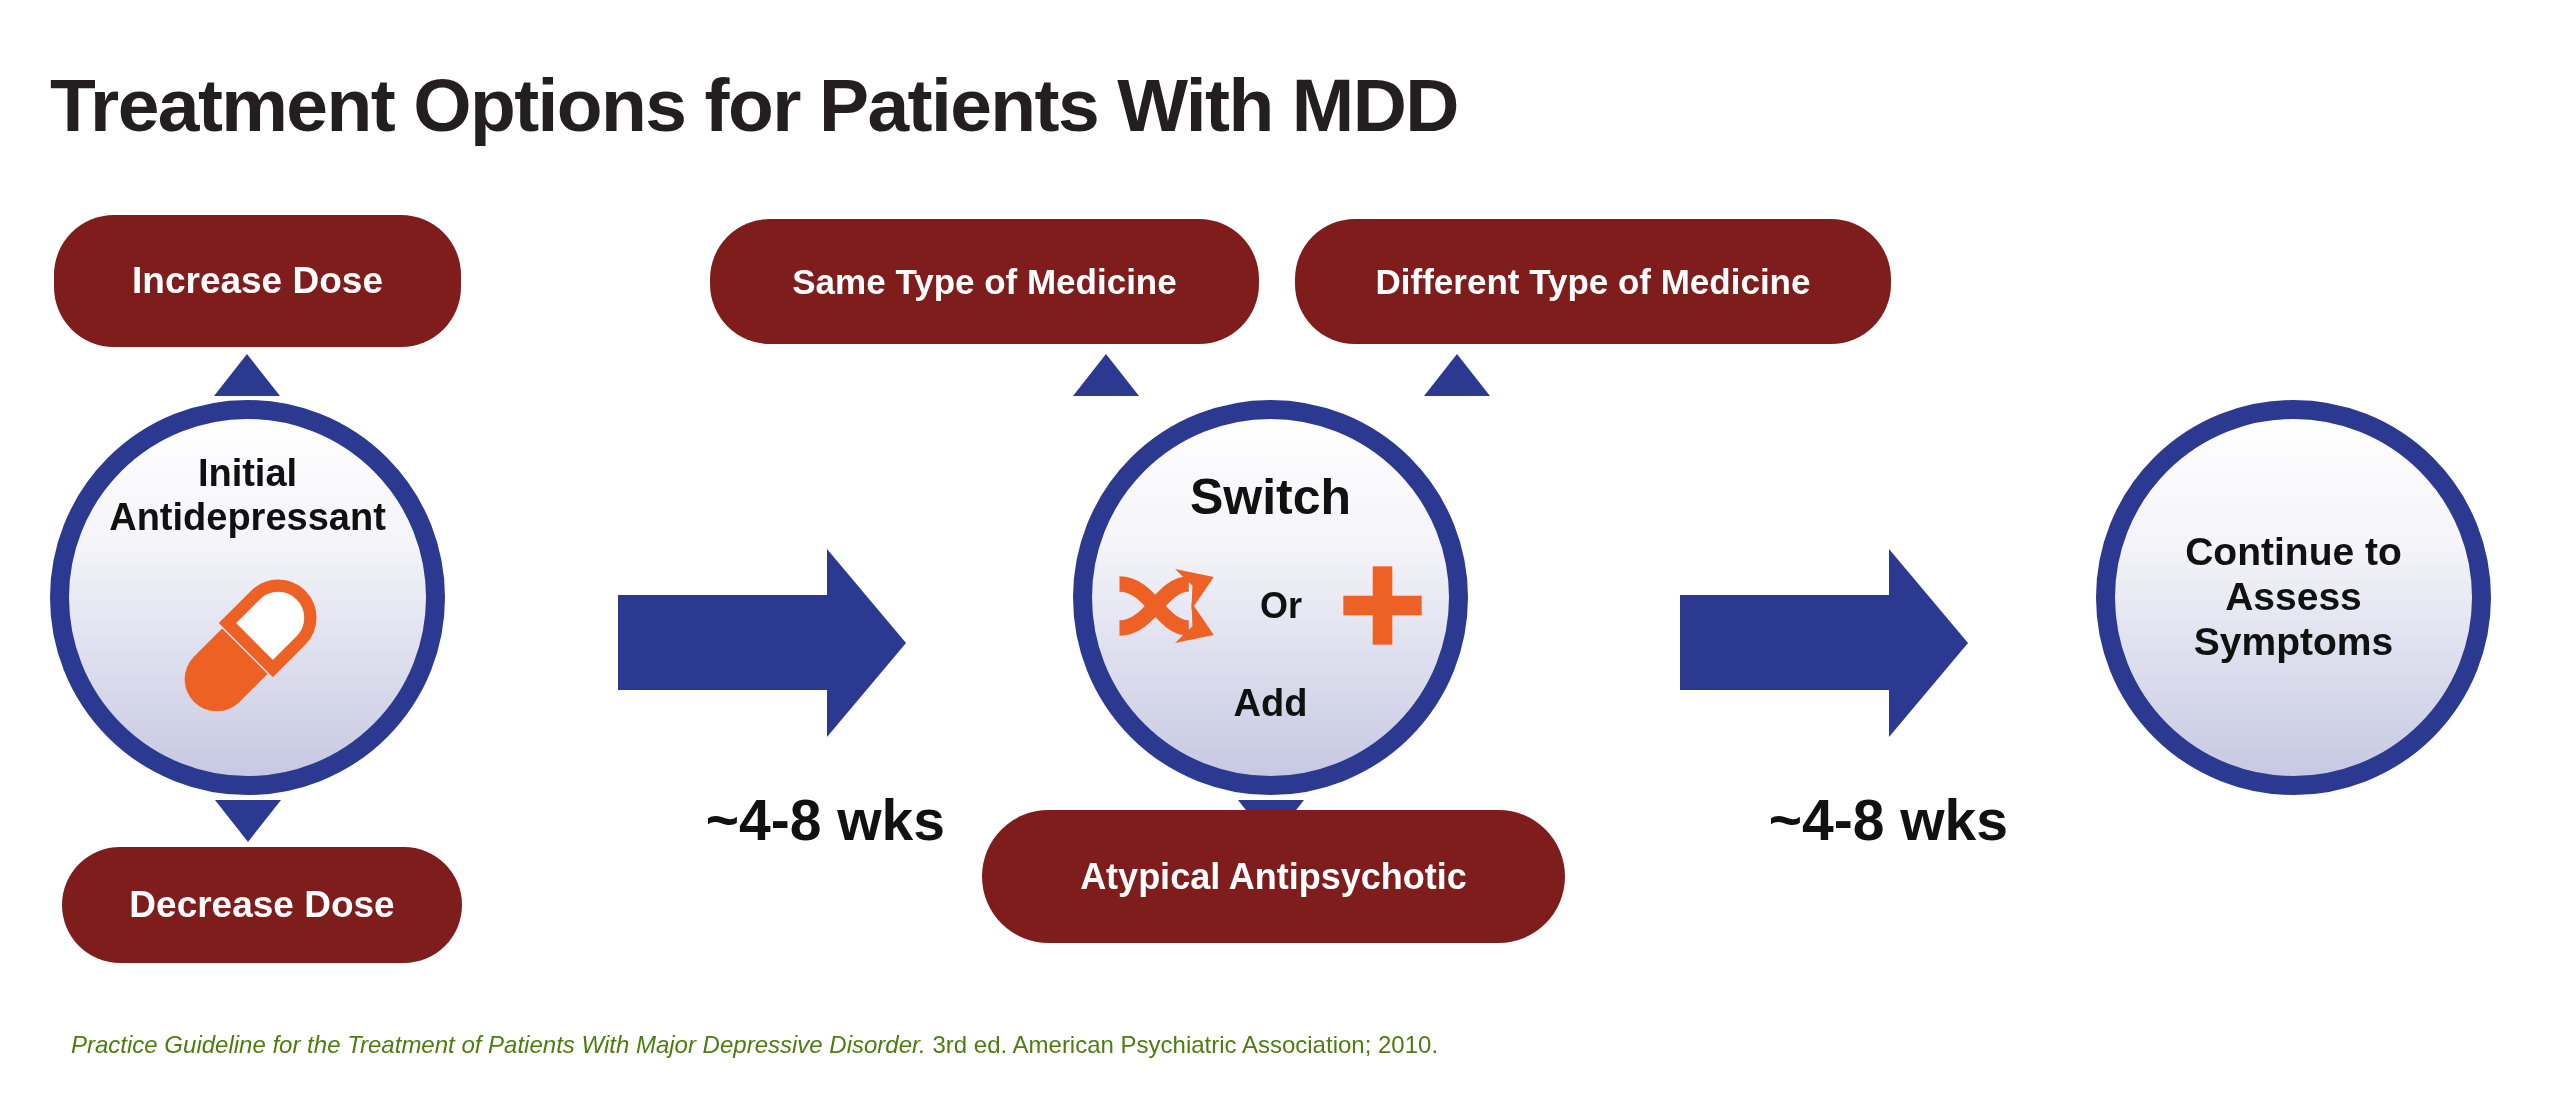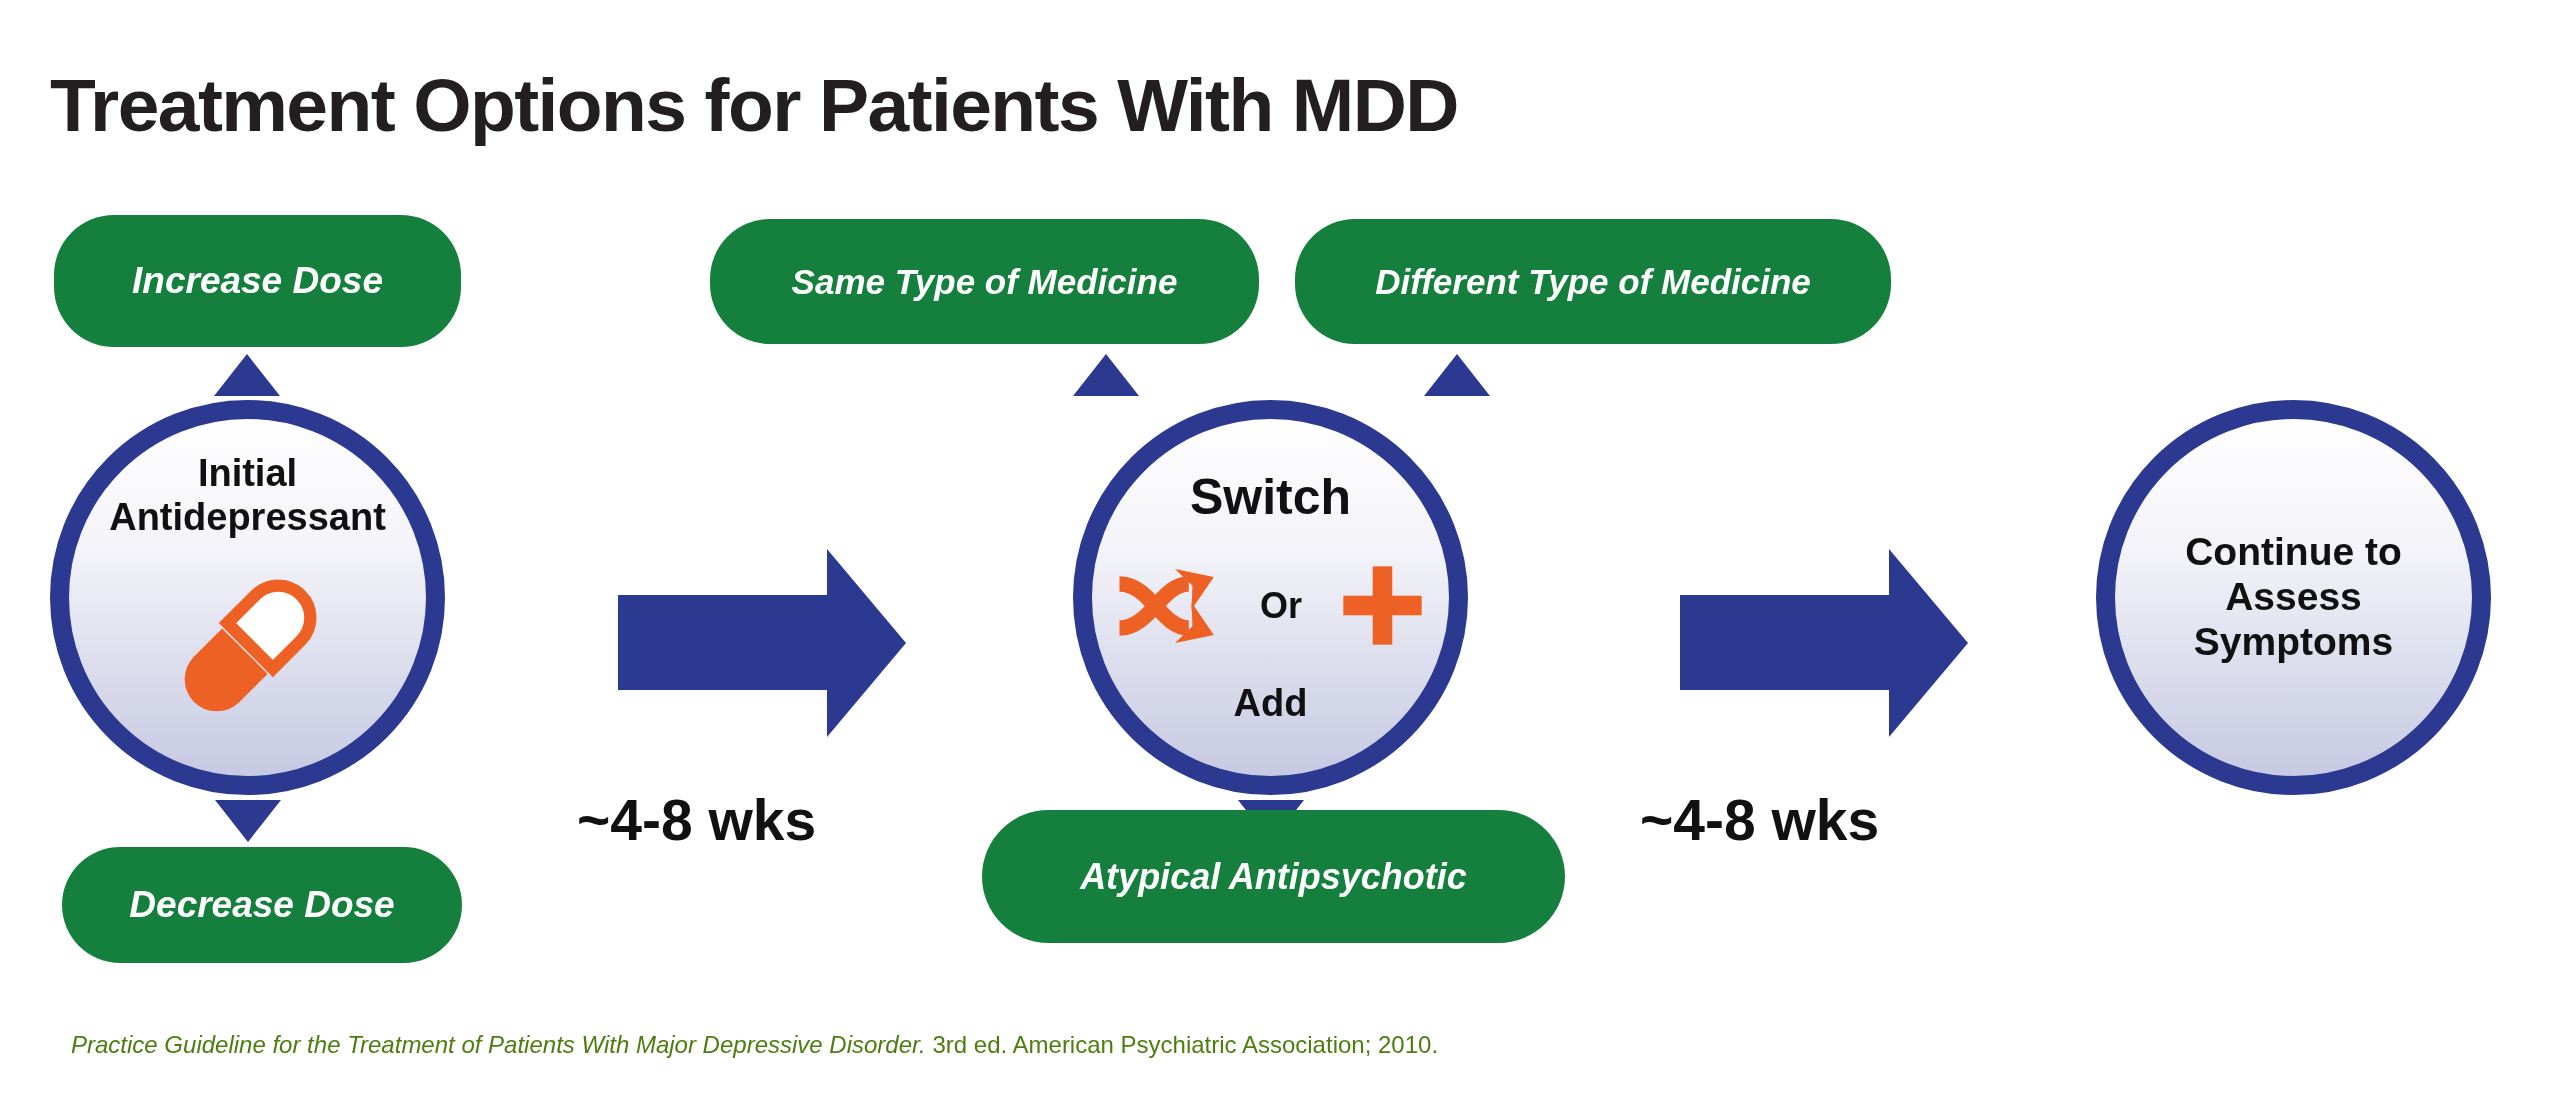--- a/index.html
+++ b/index.html
@@ -5,23 +5,23 @@
   html,body{margin:0;padding:0;background:#ffffff;}
   #canvas{
     position:relative;width:2576px;height:1110px;background:#ffffff;overflow:hidden;
     font-family:"Liberation Sans",sans-serif;
   }
   .title{
     position:absolute;left:50px;top:62px;
     font-size:75px;font-weight:bold;letter-spacing:-1.6px;color:#231F20;white-space:nowrap;
   }
   .obox{
-    position:absolute;background:#15803d;border-radius:60px;
+    position:absolute;background:#7f1d1d;border-radius:60px;
     display:flex;align-items:center;justify-content:center;
-    color:#ffffff;font-weight:bold;white-space:nowrap;font-style:italic;
+    color:#ffffff;font-weight:bold;white-space:nowrap;
   }
   .circle{
     position:absolute;width:357px;height:357px;border-radius:50%;
     border:19px solid #2B3990;
     background:linear-gradient(to bottom,#FFFFFF 0%,#F4F4F9 35%,#C6C9E2 100%);
     display:flex;flex-direction:column;align-items:center;justify-content:center;
     color:#111111;font-weight:bold;text-align:center;
   }
   .tri-up{
     position:absolute;width:0;height:0;
@@ -34,21 +34,21 @@
     border-top:42px solid #2B3990;
   }
   .block-arrow{position:absolute;width:288px;height:187px;}
   .block-arrow .shaft{position:absolute;left:0;top:46px;width:209px;height:95px;background:#2B3990;}
   .block-arrow .head{
     position:absolute;left:209px;top:0;width:0;height:0;
     border-top:94px solid transparent;border-bottom:94px solid transparent;
     border-left:79px solid #2B3990;
   }
   .wks{
-    position:absolute;width:368px;text-align:left;
+    position:absolute;width:368px;text-align:right;
     font-size:57px;font-weight:bold;color:#111111;white-space:nowrap;
   }
   .footer{
     position:absolute;left:71px;top:1031px;
     font-size:24px;color:#4d7c0f;white-space:nowrap;
   }
   .footer .it{font-style:italic;}
   .c-line{line-height:1.15;}
   .mid-row{display:flex;align-items:center;gap:36px;margin:24px 0 21px 0;}
   .icon-svg{display:block;}

